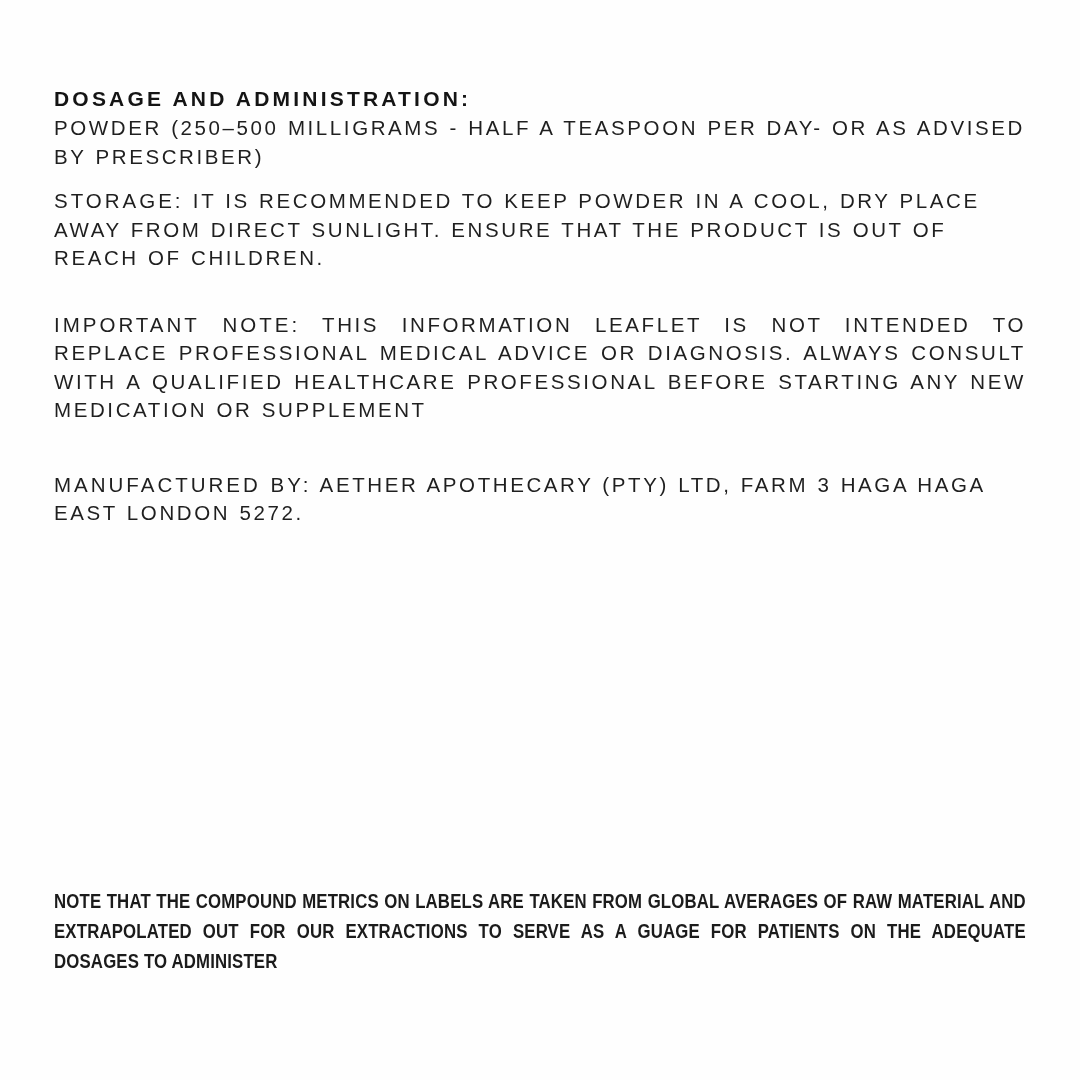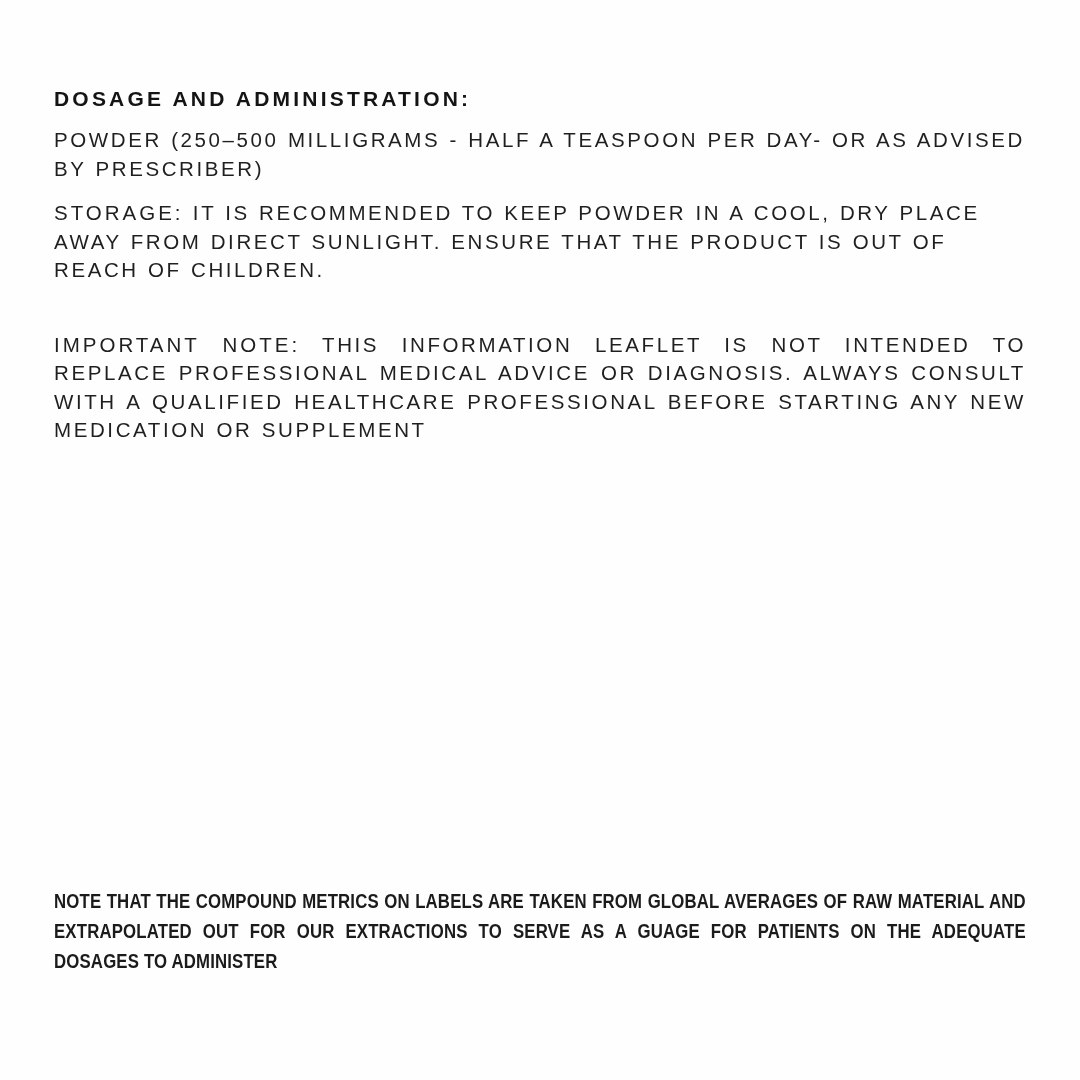--- a/index.html
+++ b/index.html
@@ -32,42 +32,41 @@
     margin: 0 0 0 0;
     font-size: 20.5px;
     line-height: 28.5px;
     letter-spacing: 2.6px;
     text-transform: uppercase;
     color: #1f1f1f;
     word-spacing: 1px;
   }
   .block.justify {
     text-align: justify;
-    margin-top: 8px;
   }
   .lbl {
     font-weight: 400;
     letter-spacing: 3.0px;
   }
   .heading {
     font-weight: 700;
     font-size: 21px;
     letter-spacing: 3.2px;
     line-height: 29px;
     text-transform: uppercase;
     margin: 0;
     color: #141414;
   }
 
   .gap-sm { height: 16px; }
   .gap-md { height: 30px; }
   .gap-lg { height: 38px; }
 
   
-  #dosage-text { margin-top: 13px; }
+  #dosage-text { margin-top: 1px; }
 
   
   .block.justify { text-align: justify; text-align-last: left; }
 
   
   .footer-note {
     position: absolute;
     left: 54px;
     top: 886px;
     width: 972px;
@@ -103,18 +102,19 @@
 
     <div class="gap-lg"></div>
 
     <div class="block justify"><span class="lbl">Important Note</span><span>: This information leaflet is not intended to replace professional medical advice or diagnosis. Always consult with a qualified healthcare professional before starting any new medication or supplement</span></div>
 
     <div class="gap-md"></div>
 
 
     <div class="gap-sm"></div>
 
+    <div class="block"><span class="lbl">Manufactured by:</span><span> Aether Apothecary (Pty) Ltd, Farm 3 Haga Haga East London 5272.</span></div>
 
   </div>
 
   <div class="footer-note">Note that the compound metrics on labels are taken from global averages of raw material and extrapolated out for our extractions to serve as a guage for patients on the adequate dosages to administer</div>
 
 </div>
 
 </body></html>

